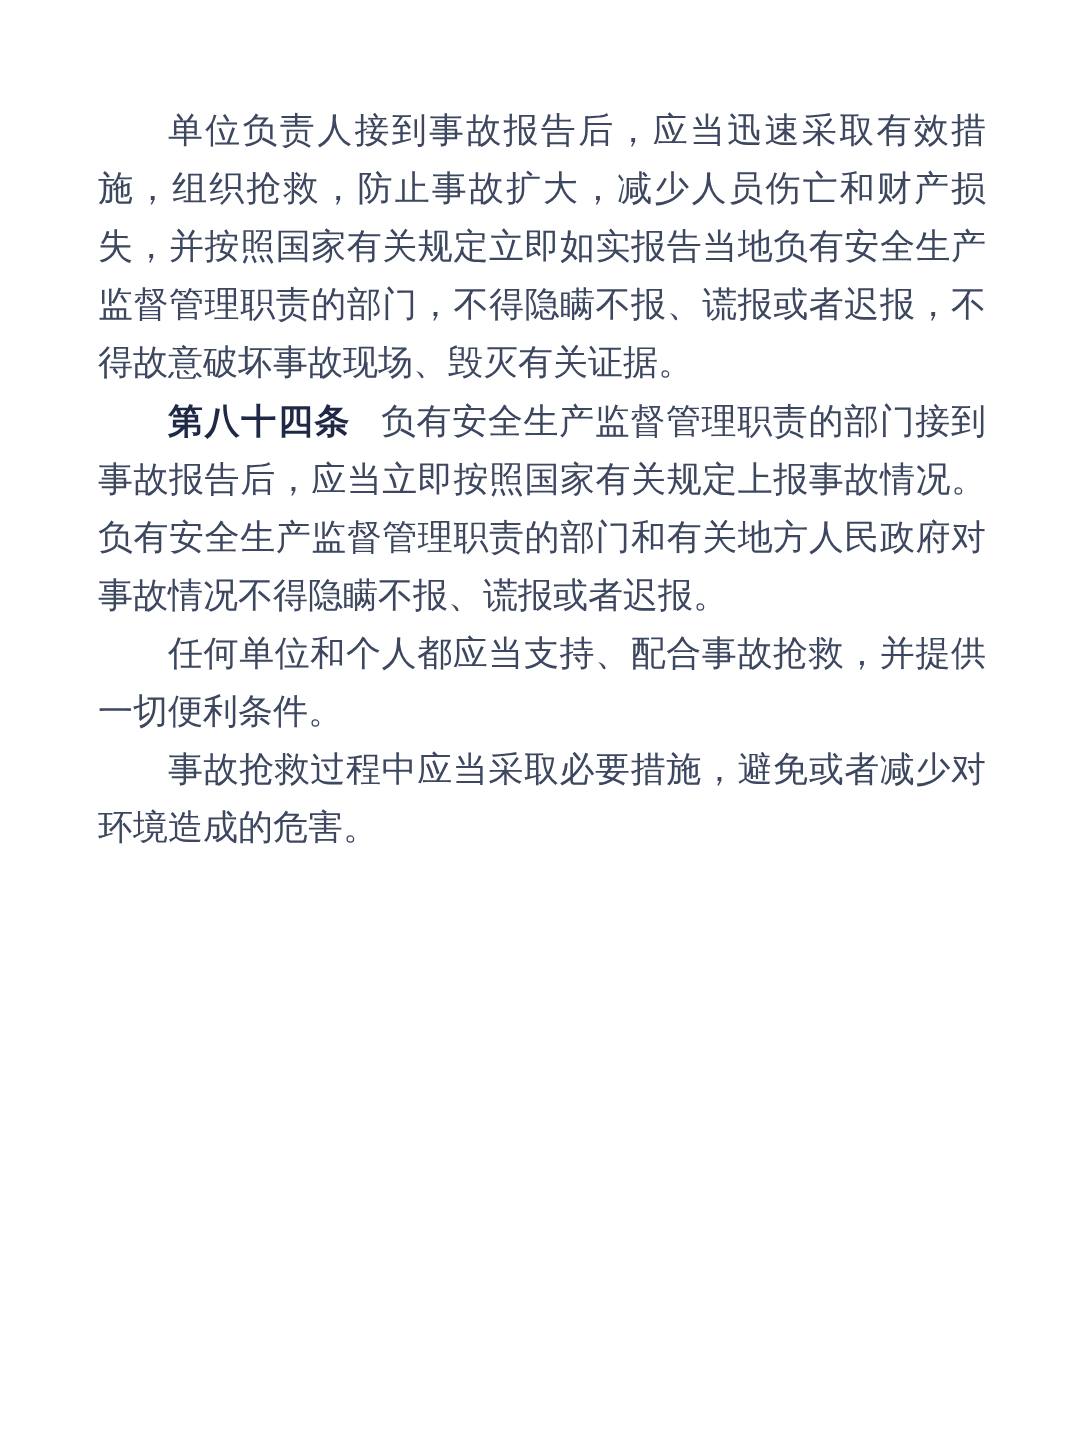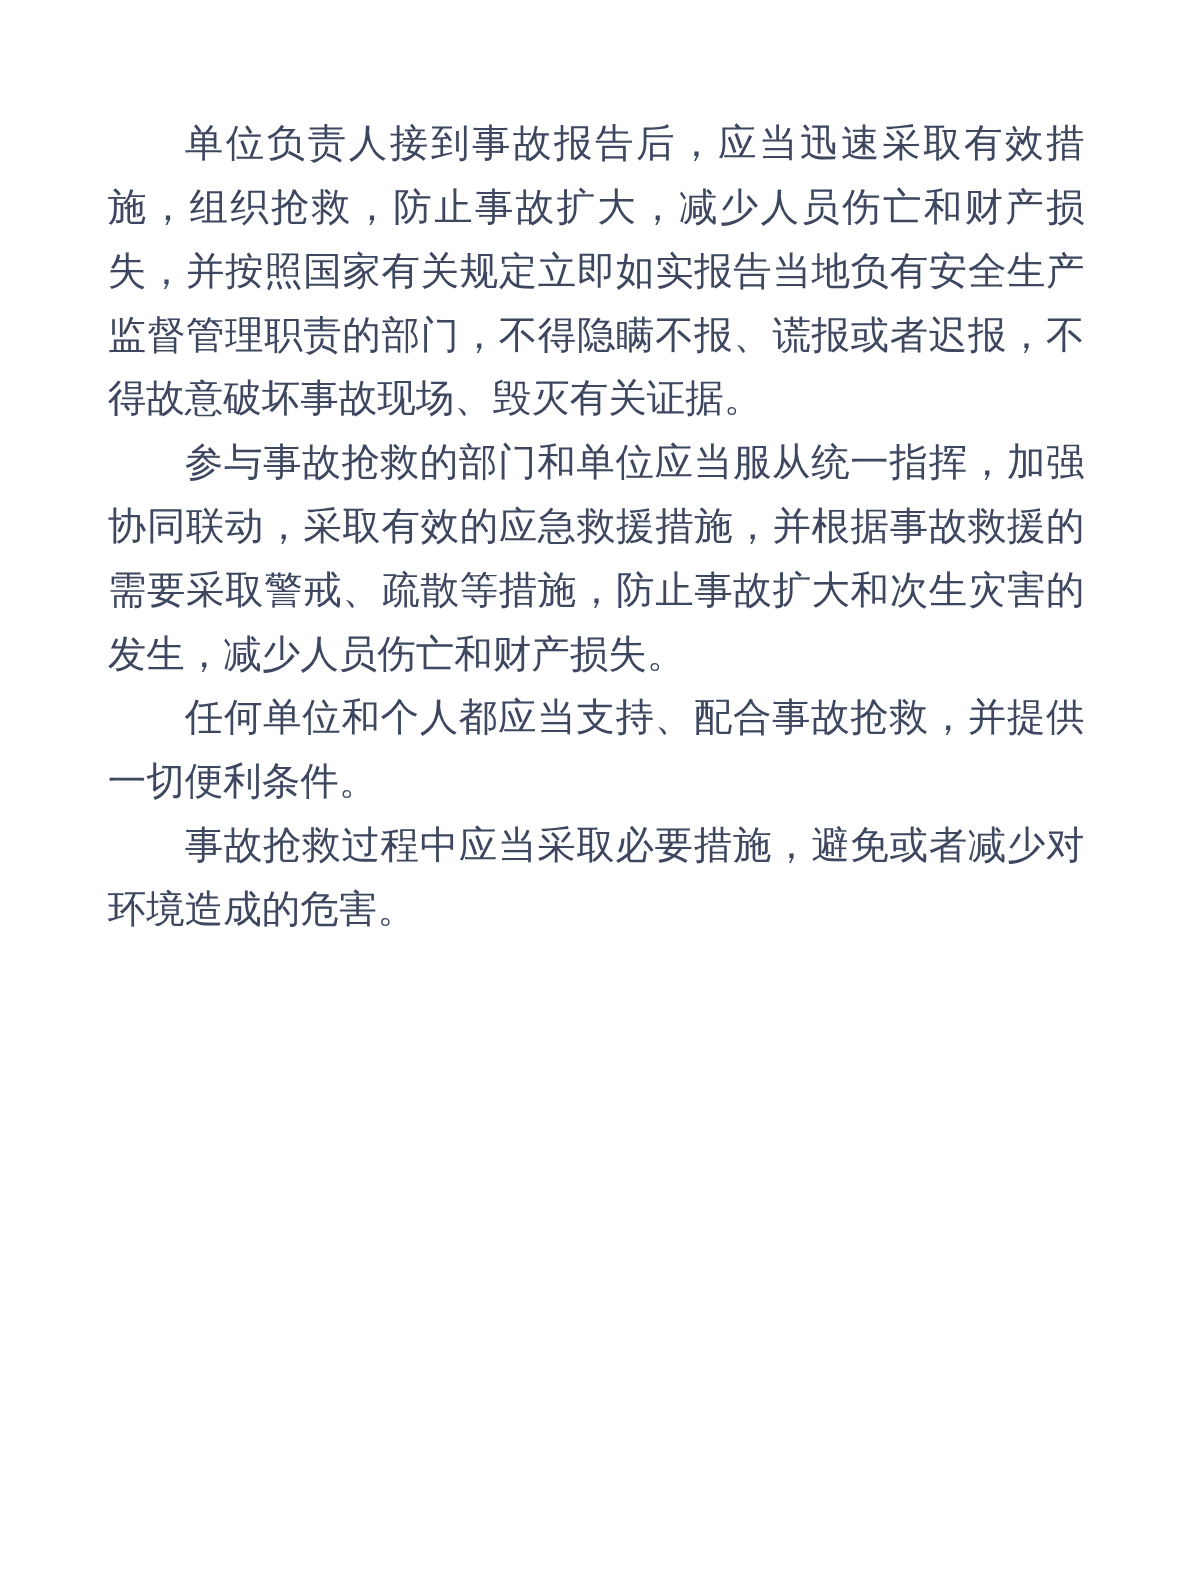--- a/index.html
+++ b/index.html
@@ -34,17 +34,17 @@
     margin-right: 0.85em;
     letter-spacing: 1px;
   }
 </style>
 </head>
 <body>
 
 <div class="page">
   <div class="doc" id="doc">
       <p>单位负责人接到事故报告后，应当迅速采取有效措施，组织抢救，防止事故扩大，减少人员伤亡和财产损失，并按照国家有关规定立即如实报告当地负有安全生产监督管理职责的部门，不得隐瞒不报、谎报或者迟报，不得故意破坏事故现场、毁灭有关证据。</p>
-      <p>参与事故抢救的部门和单位应当服从统一指挥，加强协同联动，采取有效的应急救援措施，并根据事故救援的需要采取警戒、疏散等措施，防止事故扩大和次生灾害的发生，减少人员伤亡和财产损失。</p>
+      <p><strong class="article-no">第八十四条</strong><span>负有安全生产监督管理职责的部门接到事故报告后，应当立即按照国家有关规定上报事故情况。负有安全生产监督管理职责的部门和有关地方人民政府对事故情况不得隐瞒不报、谎报或者迟报。</span></p>
       <p>任何单位和个人都应当支持、配合事故抢救，并提供一切便利条件。</p>
       <p>事故抢救过程中应当采取必要措施，避免或者减少对环境造成的危害。</p>
     </div>
 </div>
 
 </body></html>

